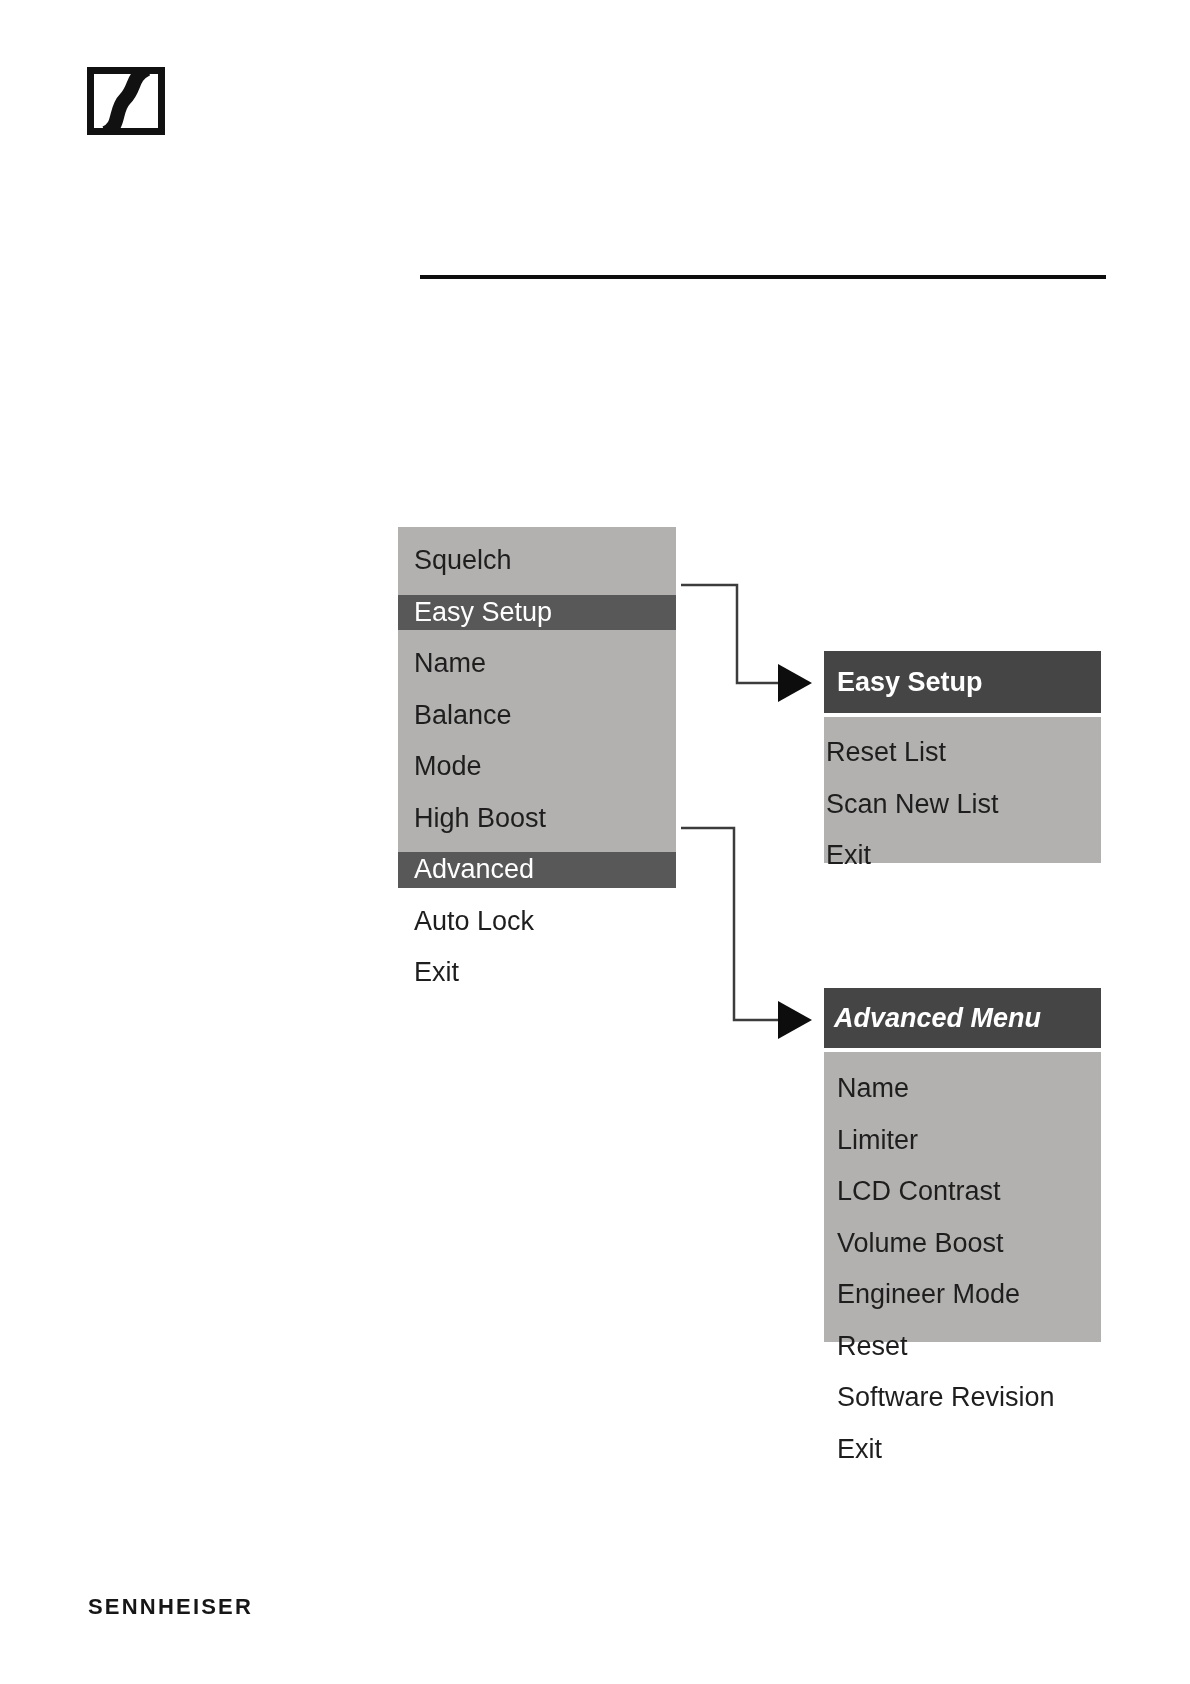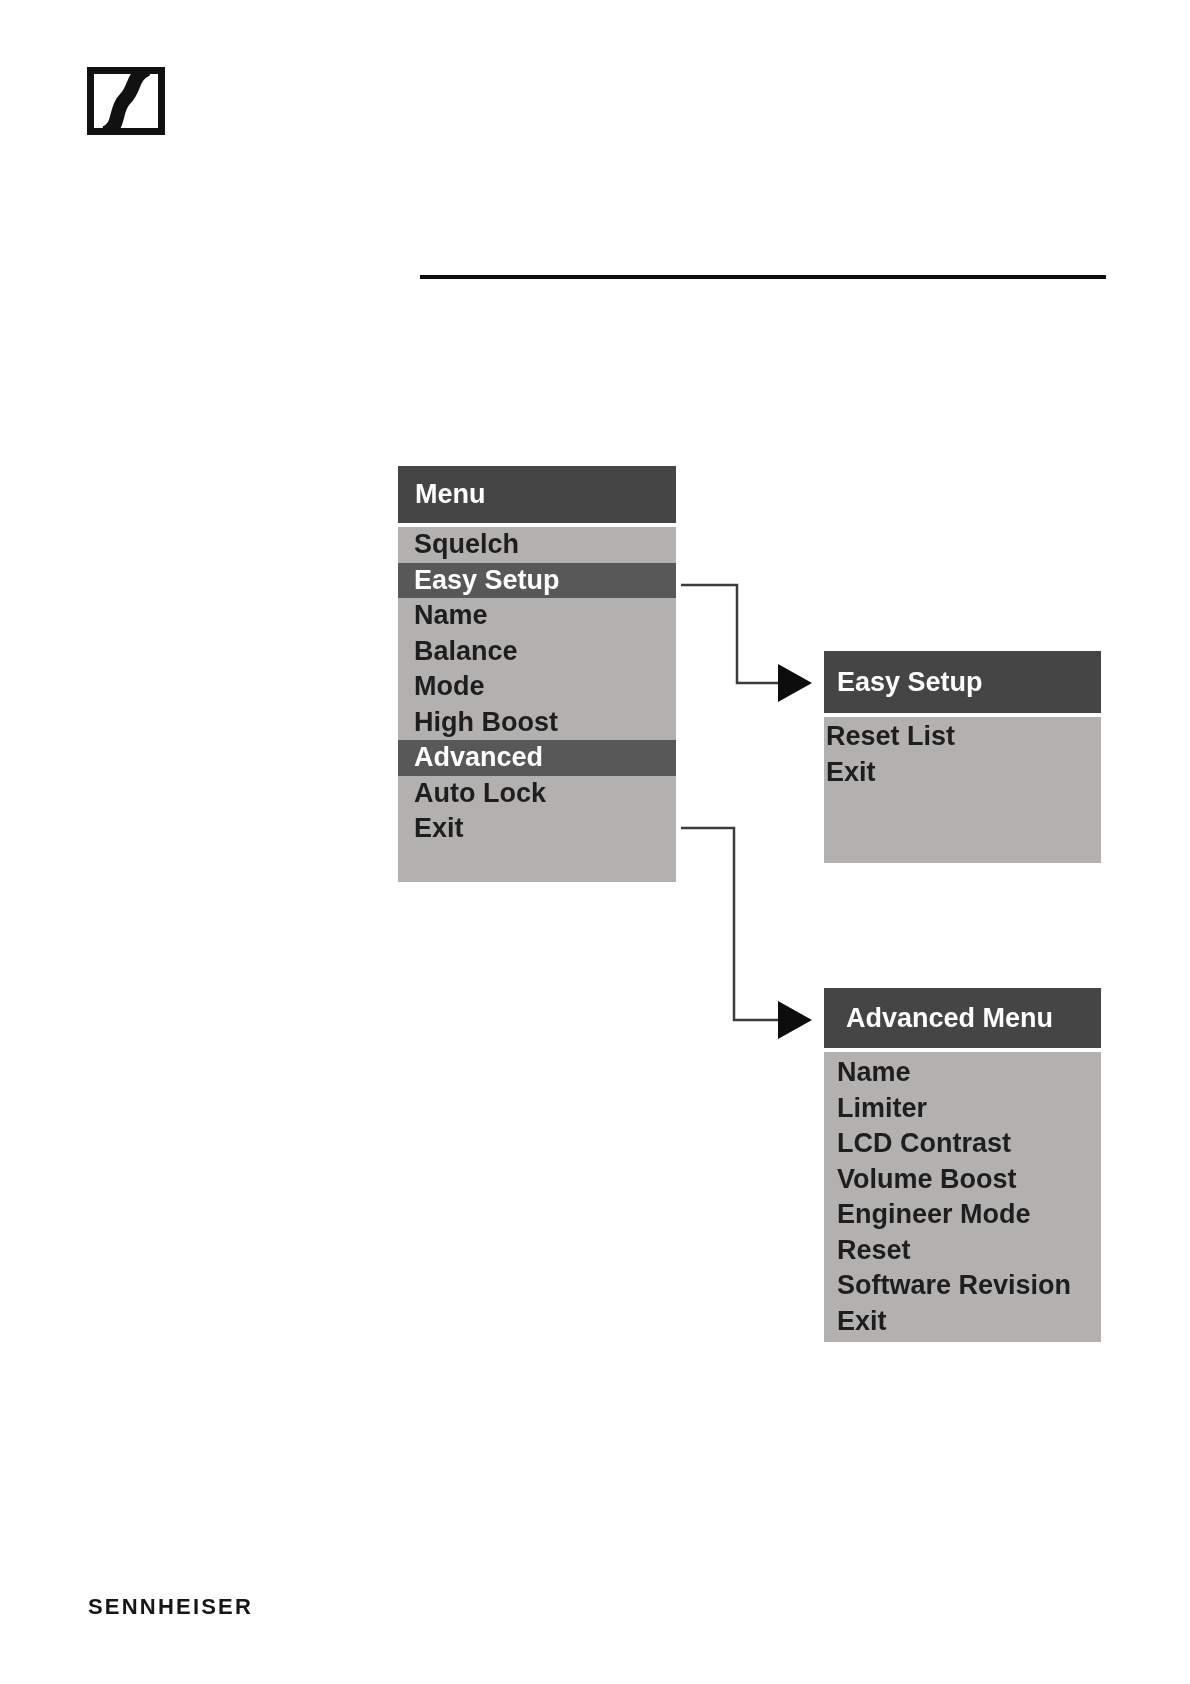--- a/index.html
+++ b/index.html
@@ -48,42 +48,43 @@
   }
   .menu-body {
     position: absolute;
     background: #b2b1af;
     box-sizing: border-box;
   }
   .menu-row {
     height: 35.5px;
     line-height: 35.5px;
     font-size: 27px;
-    font-weight: bold;
+    font-weight: normal;
     color: #1e1e1e;
     white-space: nowrap;
     box-sizing: border-box;
+    margin-top: 16px;
   }
   .menu-row.highlight {
     background: #585858;
     color: #ffffff;
   }
 
   
   #main-menu-header { left: 398px; top: 466px; width: 278px; height: 57px; padding-left: 17px; }
   #main-menu-body   { left: 398px; top: 527px; width: 278px; height: 355px; }
   #main-menu-body .menu-row { padding-left: 16px; }
 
   
   #easy-setup-header { left: 824px; top: 651px; width: 277px; height: 62px; padding-left: 13px; }
   #easy-setup-body   { left: 824px; top: 717px; width: 277px; height: 146px; padding-top: 2px; }
   #easy-setup-body .menu-row { padding-left: 2px; }
 
   
-  #advanced-menu-header { left: 824px; top: 988px; width: 277px; height: 60px; padding-left: 22px; }
+  #advanced-menu-header { left: 824px; top: 988px; width: 277px; height: 60px; padding-left: 10px; font-style: italic; }
   #advanced-menu-body   { left: 824px; top: 1052px; width: 277px; height: 290px; padding-top: 3px; }
   #advanced-menu-body .menu-row { padding-left: 13px; }
 
   
   #connector-overlay {
     position: absolute;
     left: 0;
     top: 0;
     width: 1190px;
     height: 1684px;
@@ -107,40 +108,38 @@
 
 <div id="page">
 
   <svg id="brand-logo" viewBox="0 0 78 68" xmlns="http://www.w3.org/2000/svg">
     <rect x="3.5" y="3.5" width="71" height="61" fill="#ffffff" stroke="#111111" stroke-width="7"></rect>
     <path d="M 18 66 C 34 60 27 43 38 32 C 49 21 44 10 60 2" fill="none" stroke="#111111" stroke-width="14"></path>
   </svg>
 
   <div id="top-rule"></div>
 
-  <div class="menu-header" id="main-menu-header">
-    <span>Menu</span>
-  </div>
   <div class="menu-body" id="main-menu-body">
     <div class="menu-row">Squelch</div>
     <div class="menu-row highlight">Easy Setup</div>
     <div class="menu-row">Name</div>
     <div class="menu-row">Balance</div>
     <div class="menu-row">Mode</div>
     <div class="menu-row">High Boost</div>
     <div class="menu-row highlight">Advanced</div>
     <div class="menu-row">Auto Lock</div>
     <div class="menu-row">Exit</div>
   </div>
 
   <div class="menu-header" id="easy-setup-header">
     <span>Easy Setup</span>
   </div>
   <div class="menu-body" id="easy-setup-body">
     <div class="menu-row">Reset List</div>
+    <div class="menu-row">Scan New List</div>
     <div class="menu-row">Exit</div>
   </div>
 
   <div class="menu-header" id="advanced-menu-header">
     <span>Advanced Menu</span>
   </div>
   <div class="menu-body" id="advanced-menu-body">
     <div class="menu-row">Name</div>
     <div class="menu-row">Limiter</div>
     <div class="menu-row">LCD Contrast</div>

